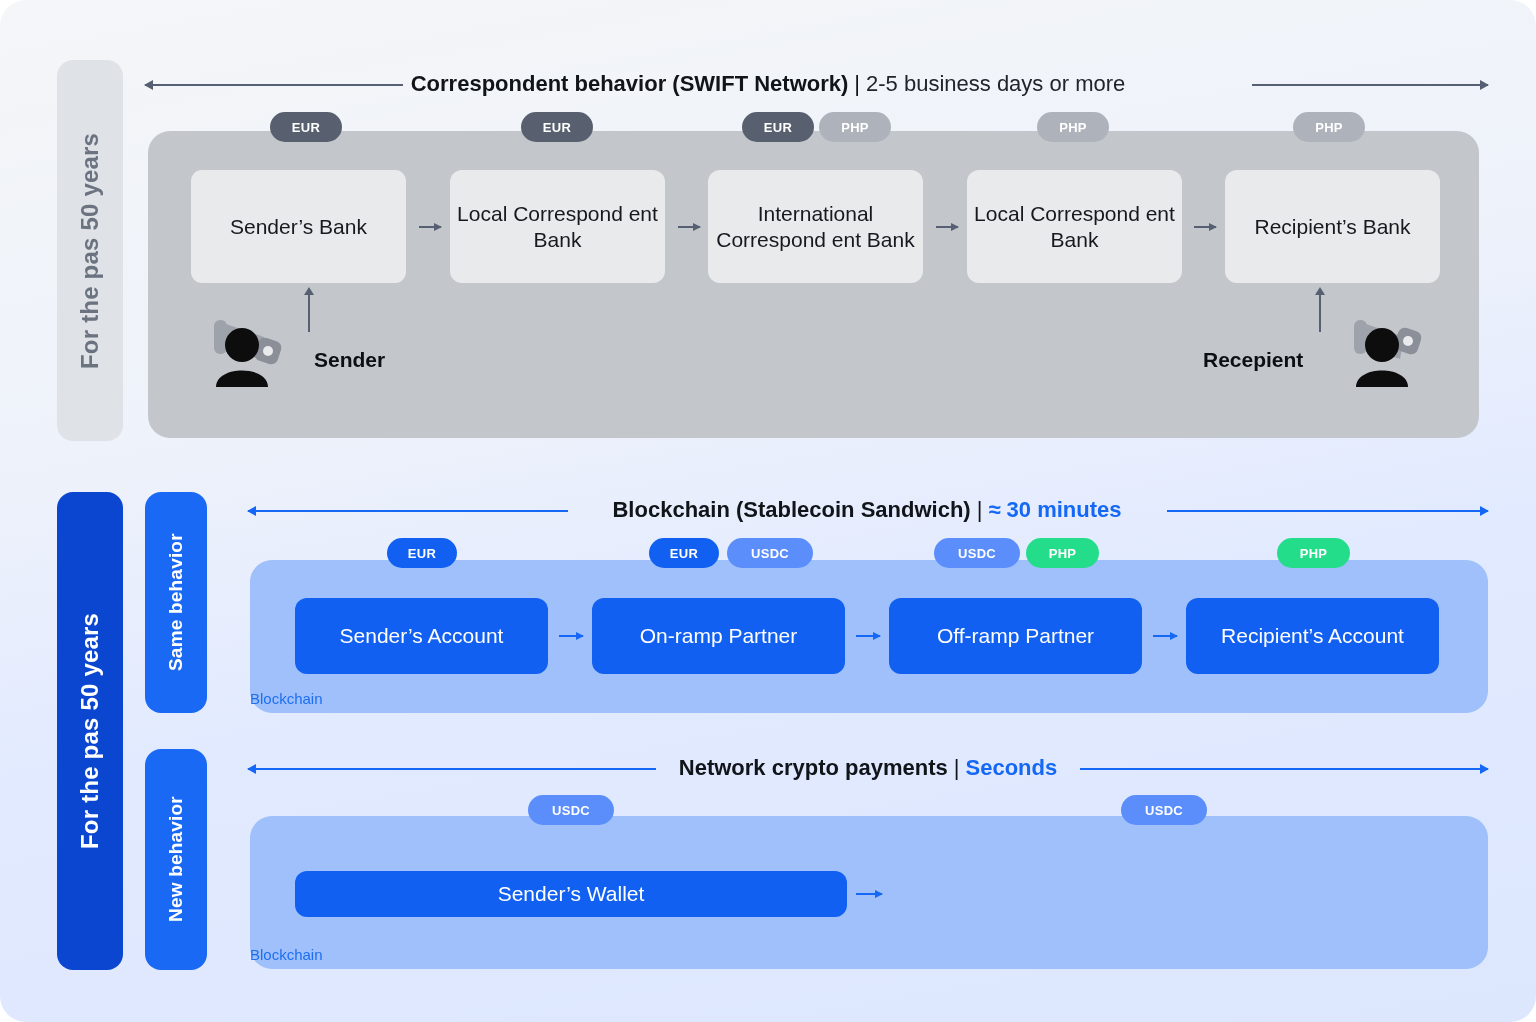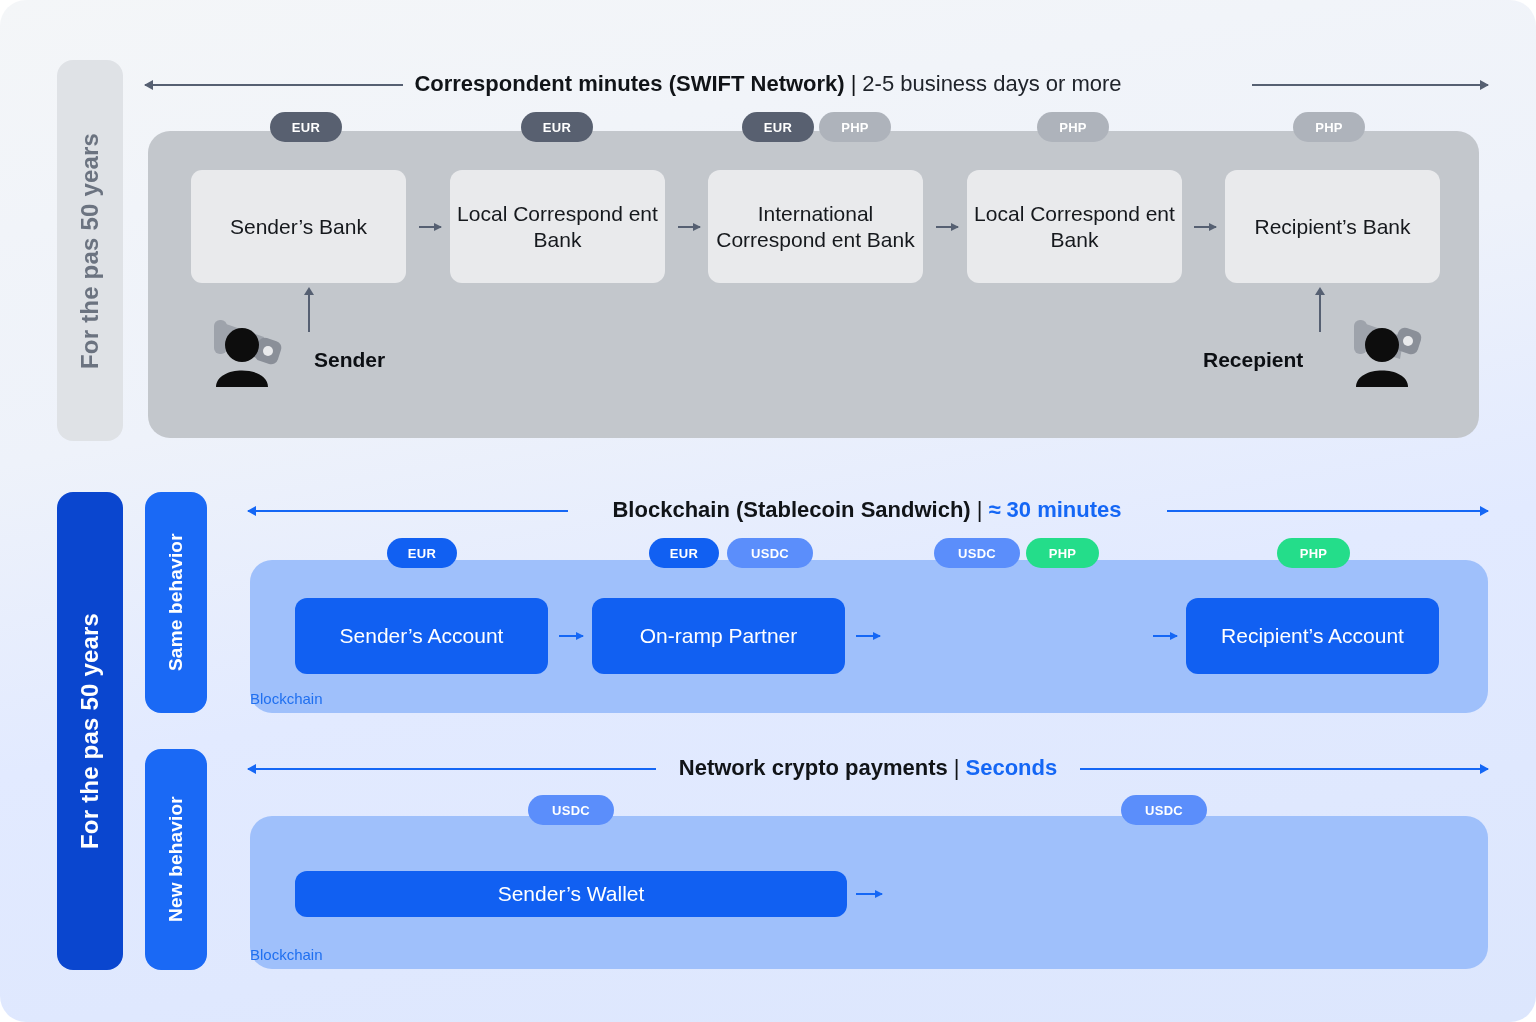--- a/index.html
+++ b/index.html
@@ -82,21 +82,21 @@
 </head>
 <body>
 
 <div class="page">
 
   <div class="vtab" id="legacy-side">For the pas 50 years</div>
 
   <div class="arrow-h left" style="left:145px;top:84px;width:258px;background:#566072;">
   </div>
   <div class="sec-title" style="left:268px;top:71px;width:1000px;">
-    <span>Correspondent minutes (SWIFT Network)</span><span class="sep">|</span><span class="sub">2-5 business days or more</span>
+    <span>Correspondent behavior (SWIFT Network)</span><span class="sep">|</span><span class="sub">2-5 business days or more</span>
   </div>
   <div class="arrow-h" style="left:1252px;top:84px;width:236px;background:#566072;">
   </div>
 
   <div id="legacy-panel"></div>
 
   <div class="badge gray-badge" style="left:270px;top:112px;width:72px;">EUR</div>
   <div class="badge gray-badge" style="left:521px;top:112px;width:72px;">EUR</div>
   <div class="badge gray-badge" style="left:742px;top:112px;width:72px;">EUR</div>
   <div class="badge gray-badge light" style="left:819px;top:112px;width:72px;">PHP</div>
@@ -158,20 +158,21 @@
 
   <div class="badge b-badge" style="left:387px;top:538px;width:70px;">EUR</div>
   <div class="badge b-badge" style="left:649px;top:538px;width:70px;">EUR</div>
   <div class="badge b-badge mid" style="left:727px;top:538px;width:86px;">USDC</div>
   <div class="badge b-badge mid" style="left:934px;top:538px;width:86px;">USDC</div>
   <div class="badge b-badge green" style="left:1026px;top:538px;width:73px;">PHP</div>
   <div class="badge b-badge green" style="left:1277px;top:538px;width:73px;">PHP</div>
 
   <div class="node blue-node" style="left:295px;top:598px;width:253px;height:76px;">Sender’s Account</div>
   <div class="node blue-node" style="left:592px;top:598px;width:253px;height:76px;">On-ramp Partner</div>
+  <div class="node blue-node" style="left:889px;top:598px;width:253px;height:76px;">Off-ramp Partner</div>
   <div class="node blue-node" style="left:1186px;top:598px;width:253px;height:76px;">Recipient’s Account</div>
 
   <div class="small-arrow blue-arrow" style="left:559px;top:635px;width:24px;background:#1567f5;"></div>
   <div class="small-arrow blue-arrow" style="left:856px;top:635px;width:24px;background:#1567f5;"></div>
   <div class="small-arrow blue-arrow" style="left:1153px;top:635px;width:24px;background:#1567f5;"></div>
 
   <div class="bc-caption" style="left:250px;top:690px;width:1238px;">Blockchain</div>
 
   <div class="arrow-h left blue-arrow" style="left:248px;top:768px;width:408px;background:#1567f5;"></div>
   <div class="sec-title" style="left:368px;top:755px;width:1000px;">

